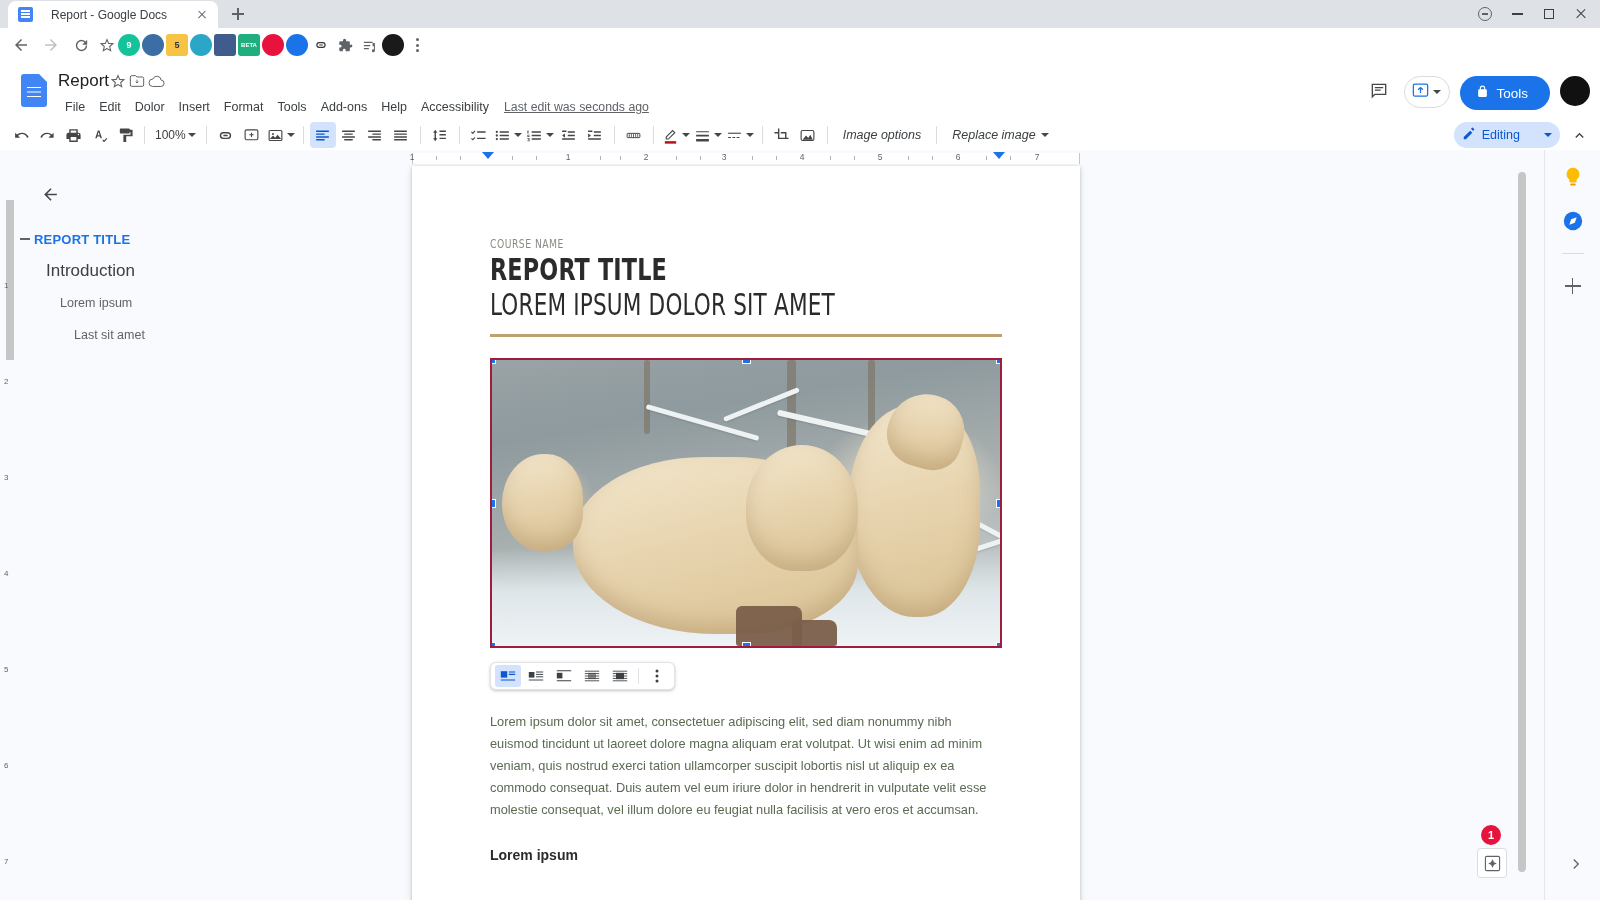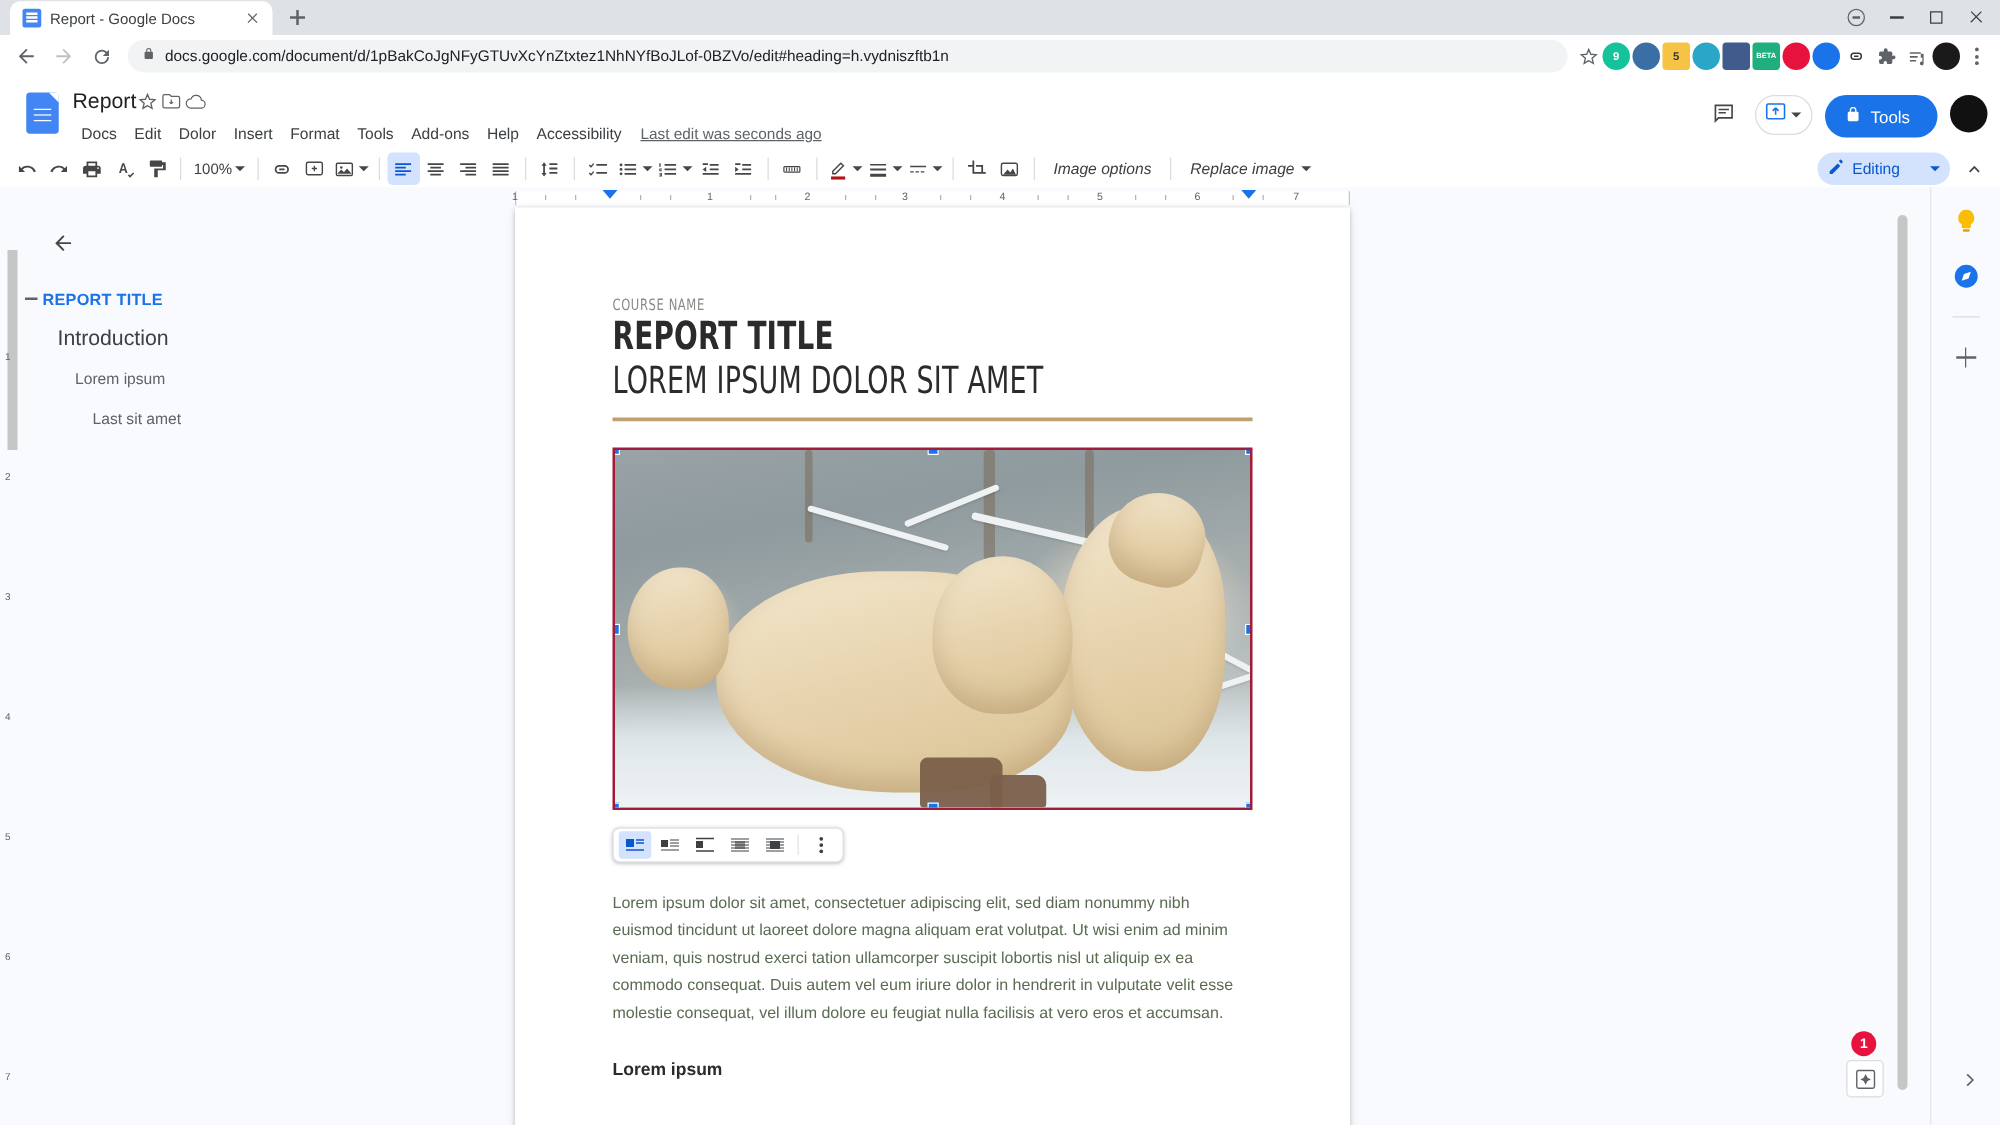--- a/index.html
+++ b/index.html
@@ -14,21 +14,21 @@
   .browser { width: 1600px; height: 900px; position: relative; background: #fff; }
 
   .tabstrip {
     height: 28px; background: #dee1e6;
     display: flex; align-items: flex-end; padding-left: 8px;
     position: relative;
   }
   .tab {
     height: 27px; width: 210px; background: #fff;
     border-radius: 8px 8px 0 0;
-    display: flex; align-items: center; gap: 7px;
+    display: flex; align-items: center; gap: 18px;
     padding: 0 8px 0 10px; position: relative;
   }
   .tab-favicon {
     width: 15px; height: 15px; flex: 0 0 15px;
     background: #4285f4; border-radius: 2px;
     position: relative;
   }
   .tab-favicon::before {
     content: ""; position: absolute; left: 3px; top: 3px;
     width: 9px; height: 1.5px; background: #fff;
@@ -363,28 +363,20 @@
     </div>
     <div class="navbtn">
       <svg width="18" height="18" viewBox="0 0 24 24">
           <path d="M4 11h12.2l-5.6-5.6L12 4l8 8-8 8-1.4-1.4 5.6-5.6H4z" fill="#bdc1c6"></path>
         </svg>
     </div>
     <div class="navbtn">
       <svg width="17" height="17" viewBox="0 0 24 24">
           <path d="M17.65 6.35A7.96 7.96 0 0012 4a8 8 0 108 8h-2a6 6 0 11-6-6c1.66 0 3.14.69 4.22 1.78L13 11h7V4z" fill="#5f6368"></path>
         </svg>
-    </div>
-    <div class="urlbox">
-      <span class="lock">
-        <svg width="10" height="12" viewBox="0 0 24 24">
-            <path d="M18 8h-1V6a5 5 0 10-10 0v2H6a2 2 0 00-2 2v10a2 2 0 002 2h12a2 2 0 002-2V10a2 2 0 00-2-2zM9 6a3 3 0 016 0v2H9z" fill="#5f6368"></path>
-          </svg>
-      </span>
-      <span class="url-text">docs.google.com/document/d/1pBakCoJgNFyGTUvXcYnZtxtez1NhNYfBoJLof-0BZVo/edit#heading=h.vydniszftb1n</span>
     </div>
     <div class="star">
       <svg width="16" height="16" viewBox="0 0 24 24">
           <path d="M12 17.3l-5.5 3.3 1.5-6.3-4.9-4.2 6.4-.5L12 3.8l2.5 5.8 6.4.5-4.9 4.2 1.5 6.3z" fill="none" stroke="#5f6368" stroke-width="1.6"></path>
         </svg>
     </div>
     <div class="ext-row">
       <div class="ext" style="background:#15c39a">9</div>
       <div class="ext" style="background:#3a6ea5"></div>
       <div class="ext" style="background:#f6c344;border-radius:3px;color:#333">5</div>
@@ -437,21 +429,21 @@
                 <path d="M12 10v5m0 0l-2-2m2 2l2-2" stroke="#5f6368" stroke-width="1.4" fill="none"></path>
               </svg>
           </span>
           <span class="ticon">
             <svg width="17" height="17" viewBox="0 0 24 24">
                 <path d="M18.5 10a6 6 0 00-11.6-1.5A4.5 4.5 0 006.5 19h11.5a4.5 4.5 0 00.5-9z" fill="none" stroke="#5f6368" stroke-width="1.4"></path>
               </svg>
           </span>
         </div>
         <div class="menu-row">
-          <span class="menu-item">Docs</span>
+          <span class="menu-item">File</span>
           <span class="menu-item">Edit</span>
           <span class="menu-item">Dolor</span>
           <span class="menu-item">Insert</span>
           <span class="menu-item">Format</span>
           <span class="menu-item">Tools</span>
           <span class="menu-item">Add-ons</span>
           <span class="menu-item">Help</span>
           <span class="menu-item">Accessibility</span>
           <span class="lastedit">Last edit was seconds ago</span>
         </div>

